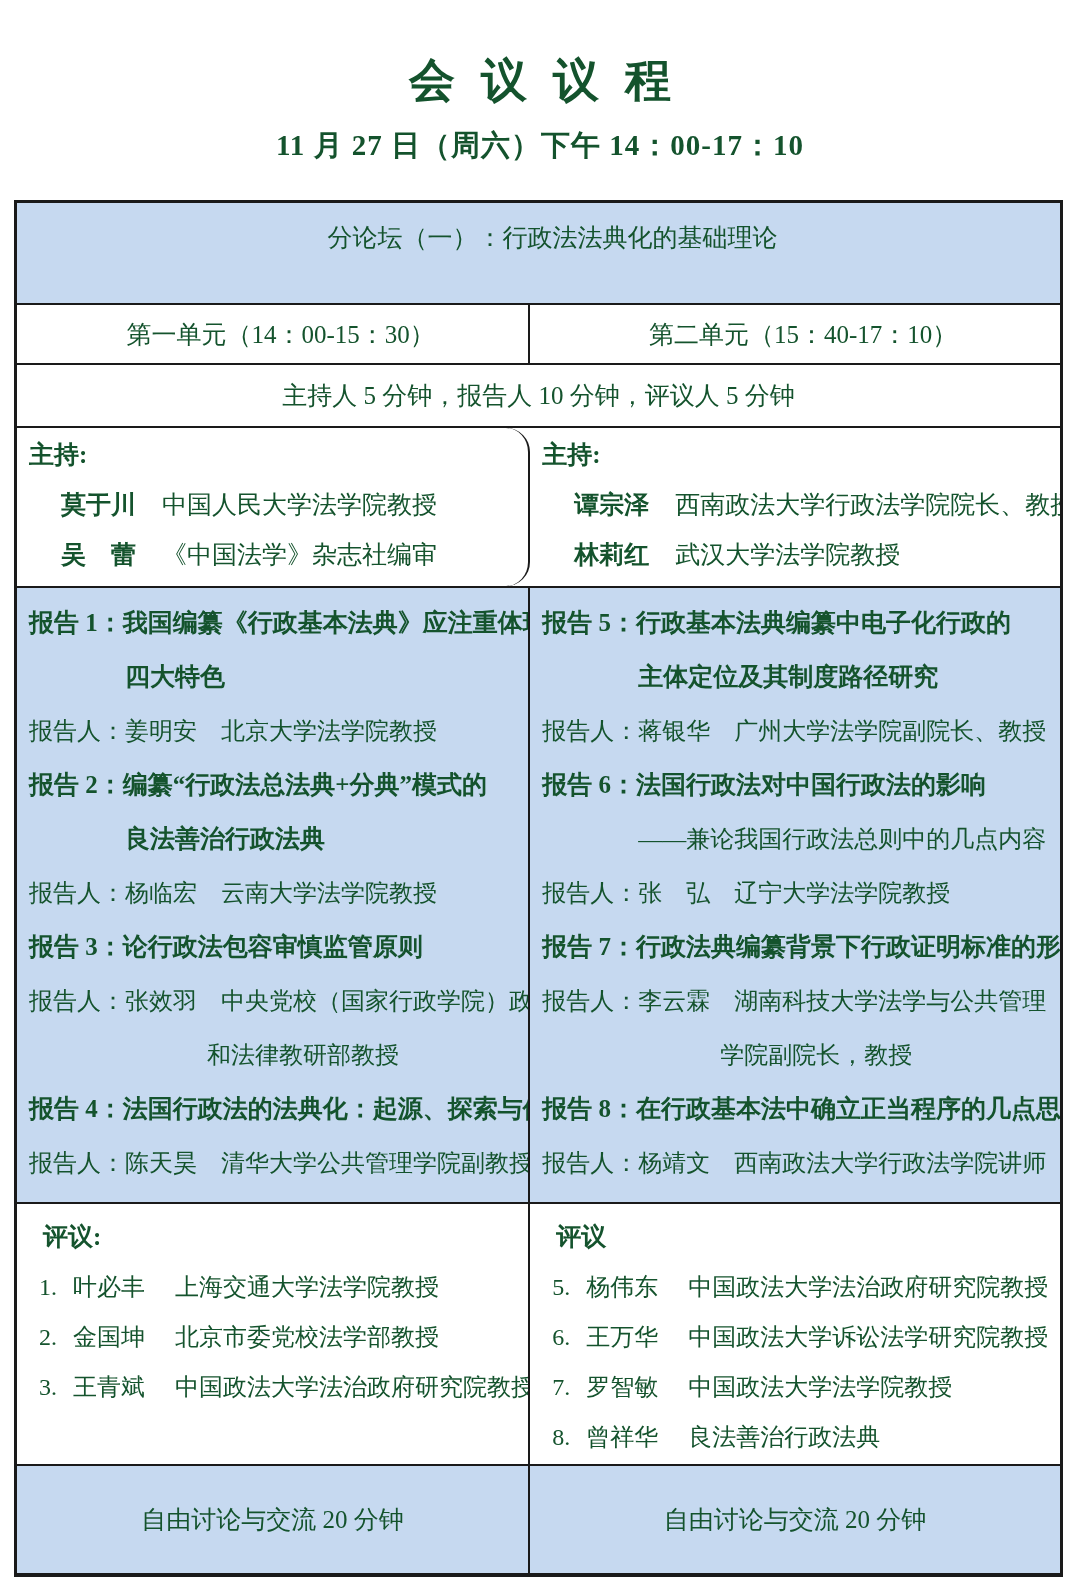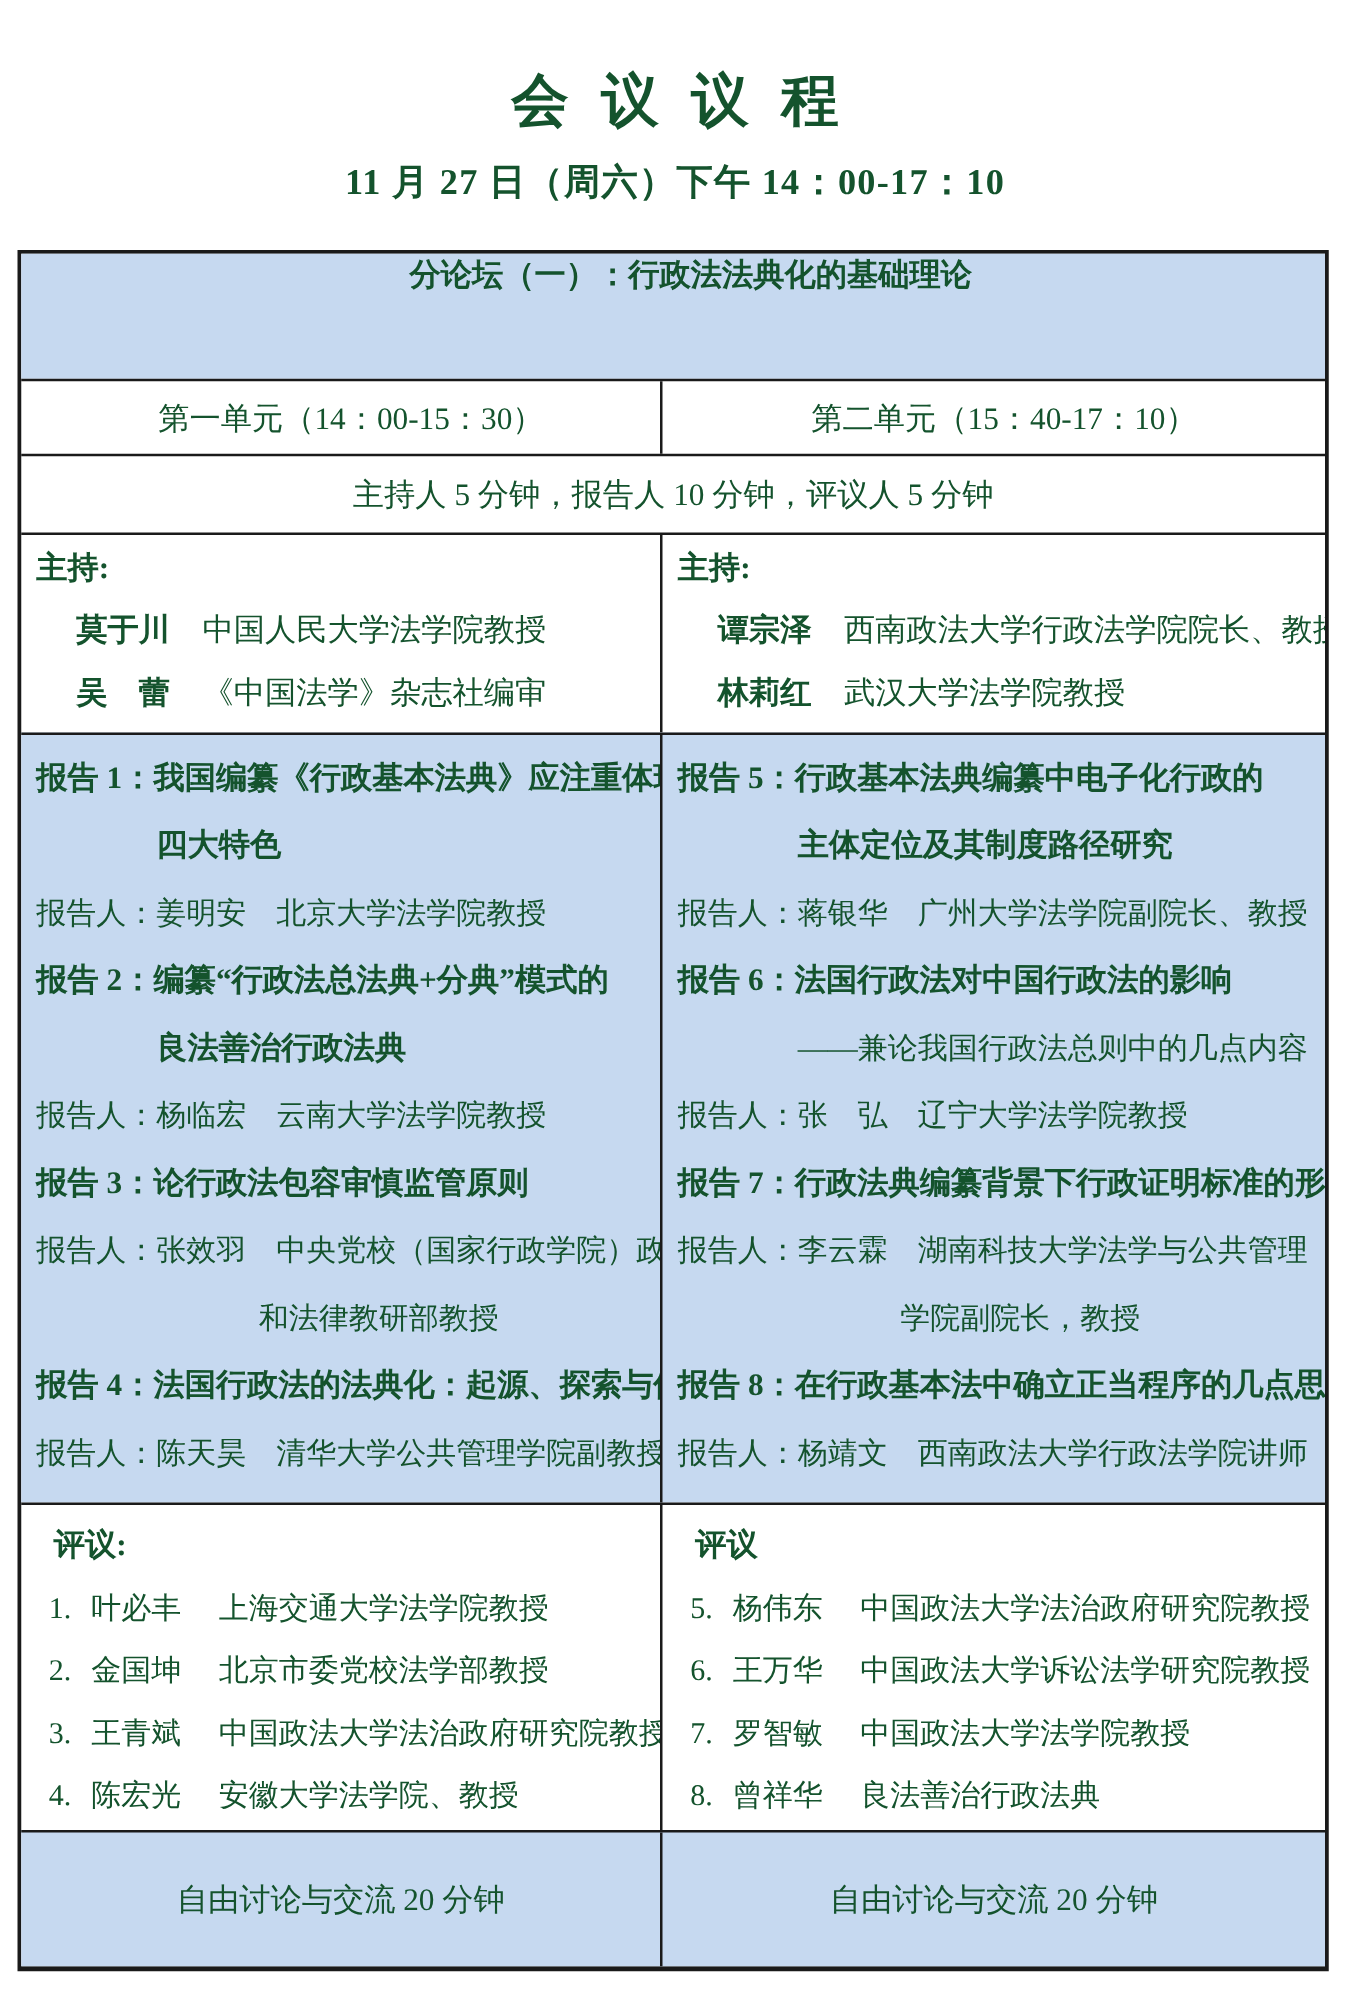--- a/index.html
+++ b/index.html
@@ -29,29 +29,29 @@
   
   .r-forum{height:100px;}
   .r-units{height:60px;}
   .r-note{height:63px;}
   .r-hosts{height:160px;}
   .r-reports{height:616px;}
   .r-review{height:262px;}
   .r-discussion{flex:1 1 auto;}
   
   .r-forum{justify-content:center;}
-  .forum-title{font-size:25px;font-weight:bold;text-align:center;width:100%;margin-left:28px;}
+  .forum-title{padding-top:18px;font-size:25px;font-weight:normal;text-align:center;width:100%;margin-left:28px;}
   
   .r-units .cell{display:flex;align-items:center;justify-content:center;
     font-size:25px;font-weight:normal;margin-left:16px;}
   
   .r-note{align-items:center;justify-content:center;}
   .time-note{width:100%;text-align:center;font-size:25px;}
   
-  .host-cell{padding-top:2px;}
+  .host-cell{padding-top:2px;border-radius:24px;}
   .host-label{padding-left:12px;font-size:25px;font-weight:bold;line-height:50px;}
   .host-person{padding-left:44px;font-size:25px;line-height:50px;white-space:nowrap;}
   .host-name{font-weight:bold;margin-right:26px;white-space:pre;}
   
   .reports-cell{padding-top:8px;}
   .rline{padding-left:12px;font-size:24px;line-height:54px;white-space:nowrap;}
   .rline.b{font-weight:bold;font-size:25px;}
   .rline.i1{padding-left:96px;margin-left:12px;}
   .rline.i2{padding-left:190px;}
   
@@ -141,23 +141,20 @@
         <div class="review-label">评议:</div>
         <div class="review-item">
           <span class="rev-no">1.</span><span class="rev-name">叶必丰</span><span class="rev-aff">上海交通大学法学院教授</span>
         </div>
         <div class="review-item">
           <span class="rev-no">2.</span><span class="rev-name">金国坤</span><span class="rev-aff">北京市委党校法学部教授</span>
         </div>
         <div class="review-item">
           <span class="rev-no">3.</span><span class="rev-name">王青斌</span><span class="rev-aff">中国政法大学法治政府研究院教授</span>
         </div>
-        <div class="review-item">
-          <span class="rev-no">4.</span><span class="rev-name">陈宏光</span><span class="rev-aff">安徽大学法学院、教授</span>
-        </div>
       </div>
       <div class="cell right review-cell">
         <div class="review-label">评议</div>
         <div class="review-item">
           <span class="rev-no">5.</span><span class="rev-name">杨伟东</span><span class="rev-aff">中国政法大学法治政府研究院教授</span>
         </div>
         <div class="review-item">
           <span class="rev-no">6.</span><span class="rev-name">王万华</span><span class="rev-aff">中国政法大学诉讼法学研究院教授</span>
         </div>
         <div class="review-item">

